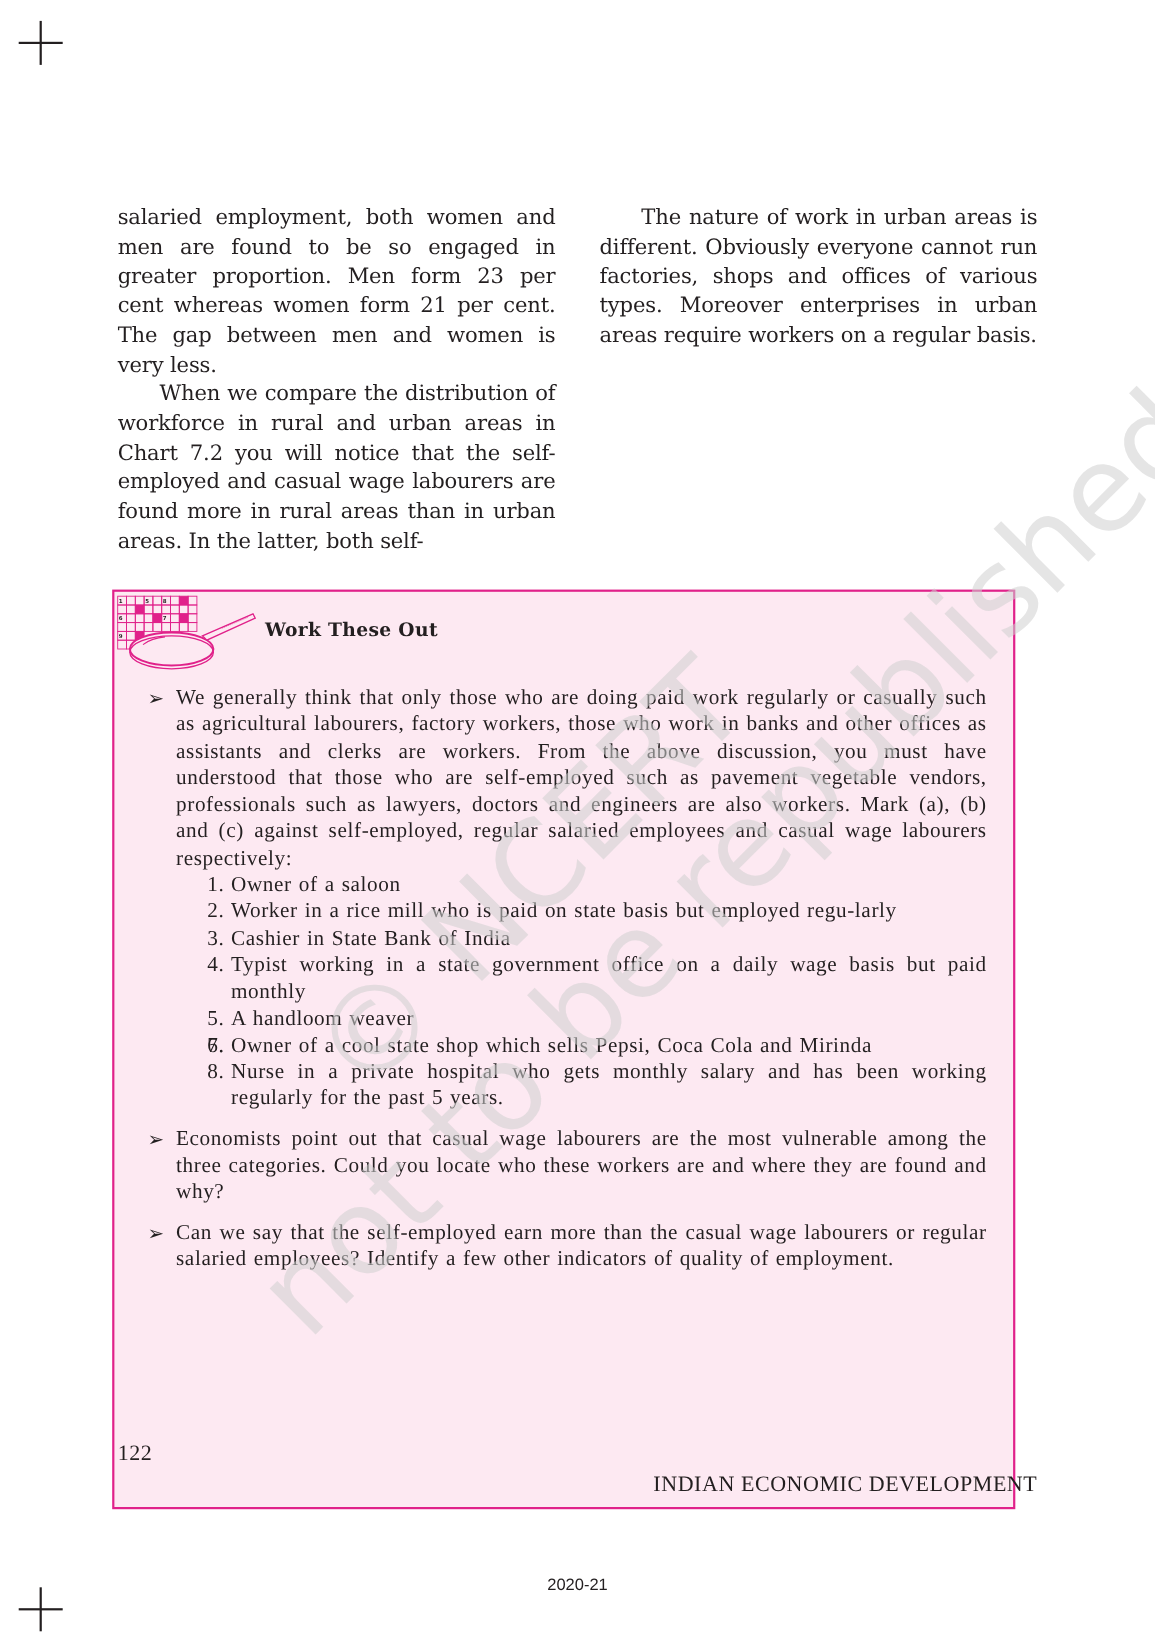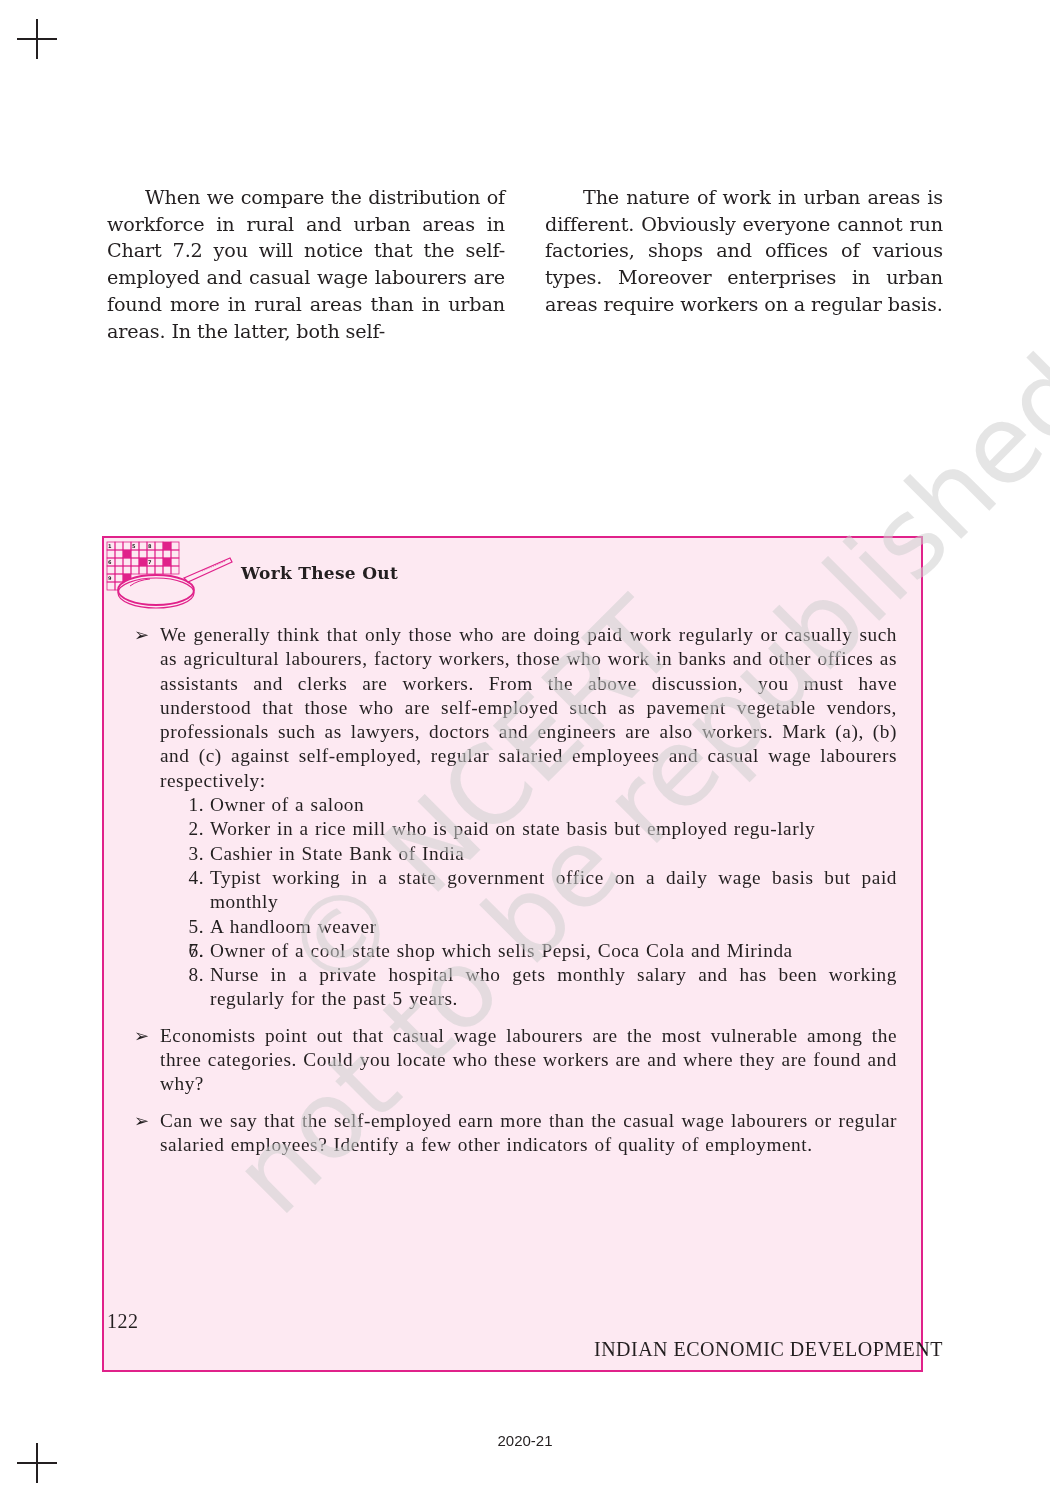--- a/index.html
+++ b/index.html
@@ -62,20 +62,21 @@
     font-family: "Liberation Sans", sans-serif; font-size: 15px;
   }
 </style>
 </head>
 <body>
 
 <div class="crop tl"></div>
 <div class="crop bl"></div>
 
 <div class="col left">
+  <p>salaried employment, both women and men are found  to be so engaged in greater proportion. Men form 23 per cent whereas women form 21 per cent. The gap between men and women is very less.</p>
   <p class="indent">When we compare the distribution of workforce in rural and urban areas in Chart 7.2 you will notice that the self-employed and casual wage labourers are found more in rural areas than in urban areas. In the latter, both self-</p>
 </div>
 
 <div class="col right">
   <p class="indent">The nature of work in urban areas is different. Obviously everyone cannot run factories, shops and offices of various types. Moreover enterprises in urban areas require workers on a regular basis.</p>
 </div>
 
 <div class="box">
   <svg class="box-icon" viewBox="0 0 128 70">
     <g stroke="#e0218a" stroke-width="0.8" fill="none">

